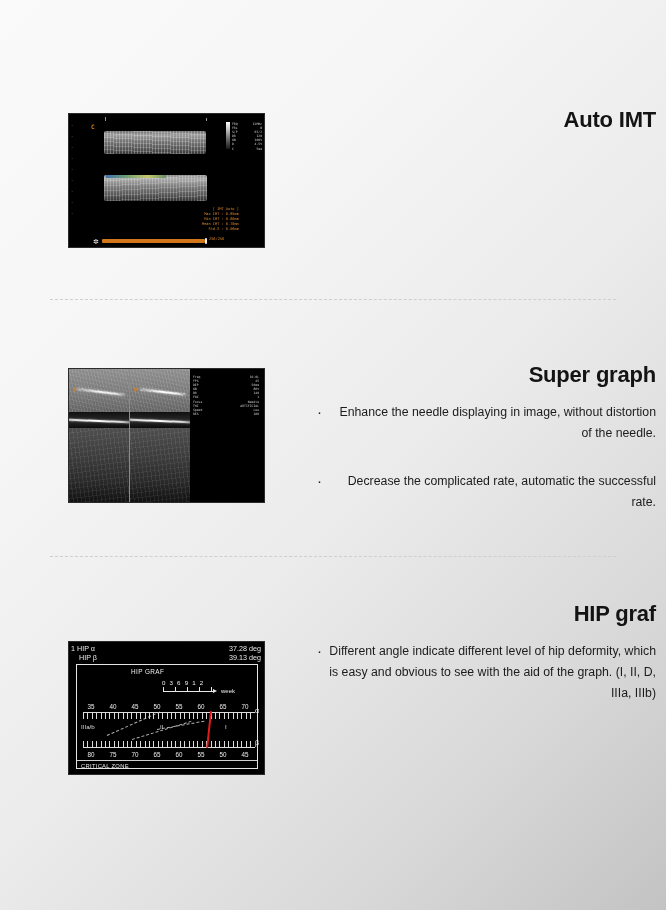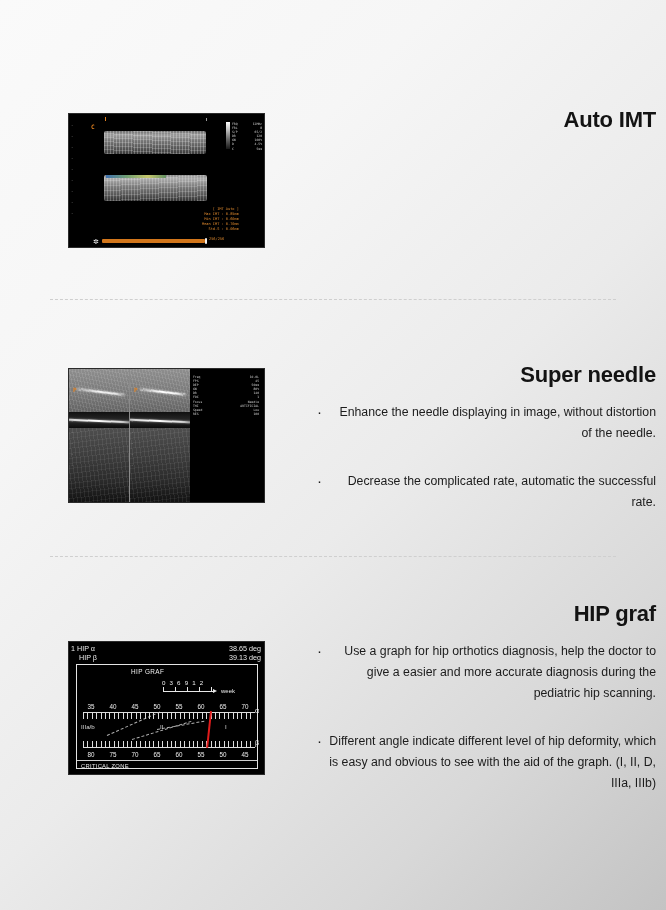--- a/index.html
+++ b/index.html
@@ -510,40 +510,40 @@
             <span>Low</span>
           </div>
         <div class="row">
             <span>RES</span>
             <span>100</span>
           </div>
       </div>
     </div>
 
     <div class="text-col" style="top:-6px;">
-      <h2>Super needle</h2>
+      <h2>Super graph</h2>
       <ul>
         <li style="margin-bottom:27px;">Enhance the needle displaying in  image,  without distortion of the needle.</li>
         <li>Decrease the complicated rate, automatic the successful rate.</li>
       </ul>
     </div>
   </div>
 
   <div class="divider" style="top:556px;"></div>
 
   <div class="section" style="top:641px;height:200px;">
 
     <div class="thumb" style="top:0;height:134px;">
 
       <div class="hip-head" style="left:2px;right:3px;top:2px;">
         <span class="lbl">
           <span>1</span>
           <span>HIP α</span>
         </span>
-        <span class="val">38.65 deg</span>
+        <span class="val">37.28 deg</span>
       </div>
       <div class="hip-head" style="left:10px;right:3px;top:11px;">
         <span class="lbl">HIP β</span>
         <span class="val">39.13 deg</span>
       </div>
 
       <div class="hip-box" style="left:7px;top:22px;right:6px;bottom:5px;">
 
         <div class="hip-title" style="left:54px;top:3px;">HIP GRAF</div>
 
@@ -596,19 +596,18 @@
         <div class="red-marker" style="left:133px;top:46px;height:37px;transform:rotate(6deg);"></div>
 
         <div class="hip-sep" style="left:0;top:95px;right:0;"></div>
         <div class="crit-zone" style="left:4px;top:98px;">CRITICAL ZONE</div>
       </div>
     </div>
 
     <div class="text-col" style="top:-40px;">
       <h2>HIP graf</h2>
       <ul>
-        <li style="margin-bottom:27px;">Use a graph for hip orthotics diagnosis, help the doctor to give a easier and more accurate diagnosis during the pediatric hip scanning.</li>
         <li>Different angle indicate different level of hip deformity, which is easy and obvious to see with the aid of the graph. (I, II, D, IIIa, IIIb)</li>
       </ul>
     </div>
   </div>
 
 </div>
 
 </body></html>

